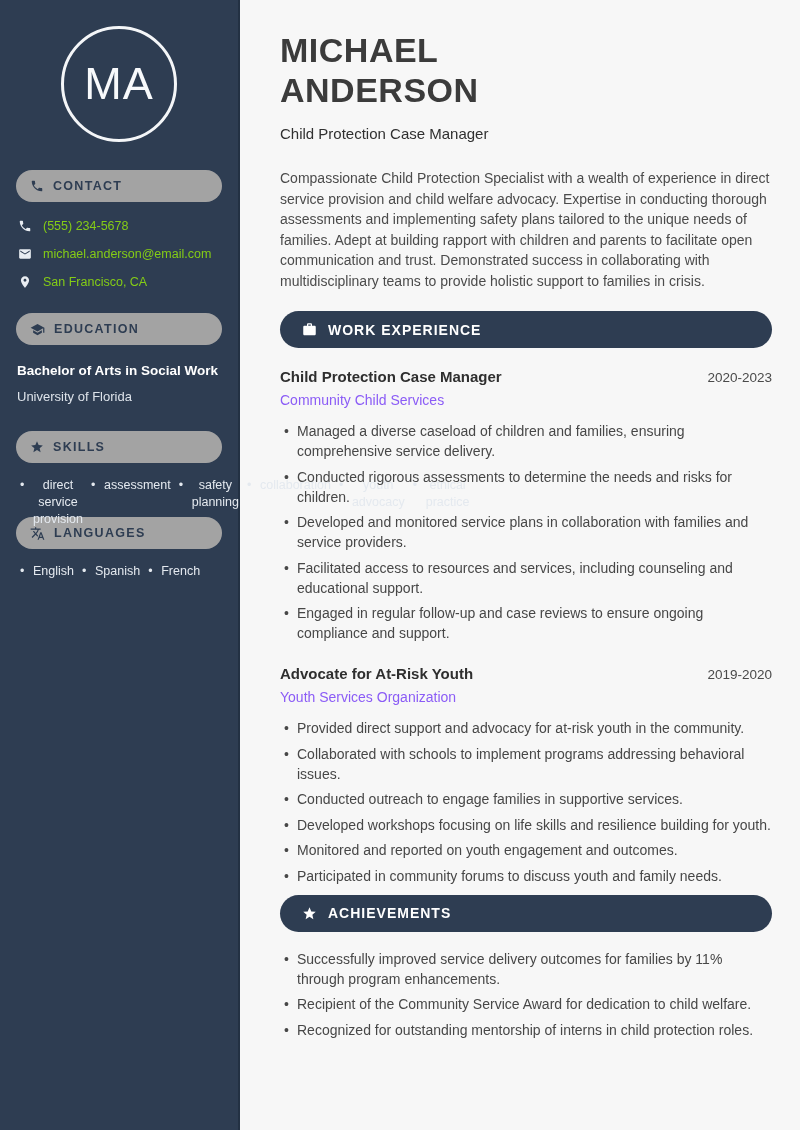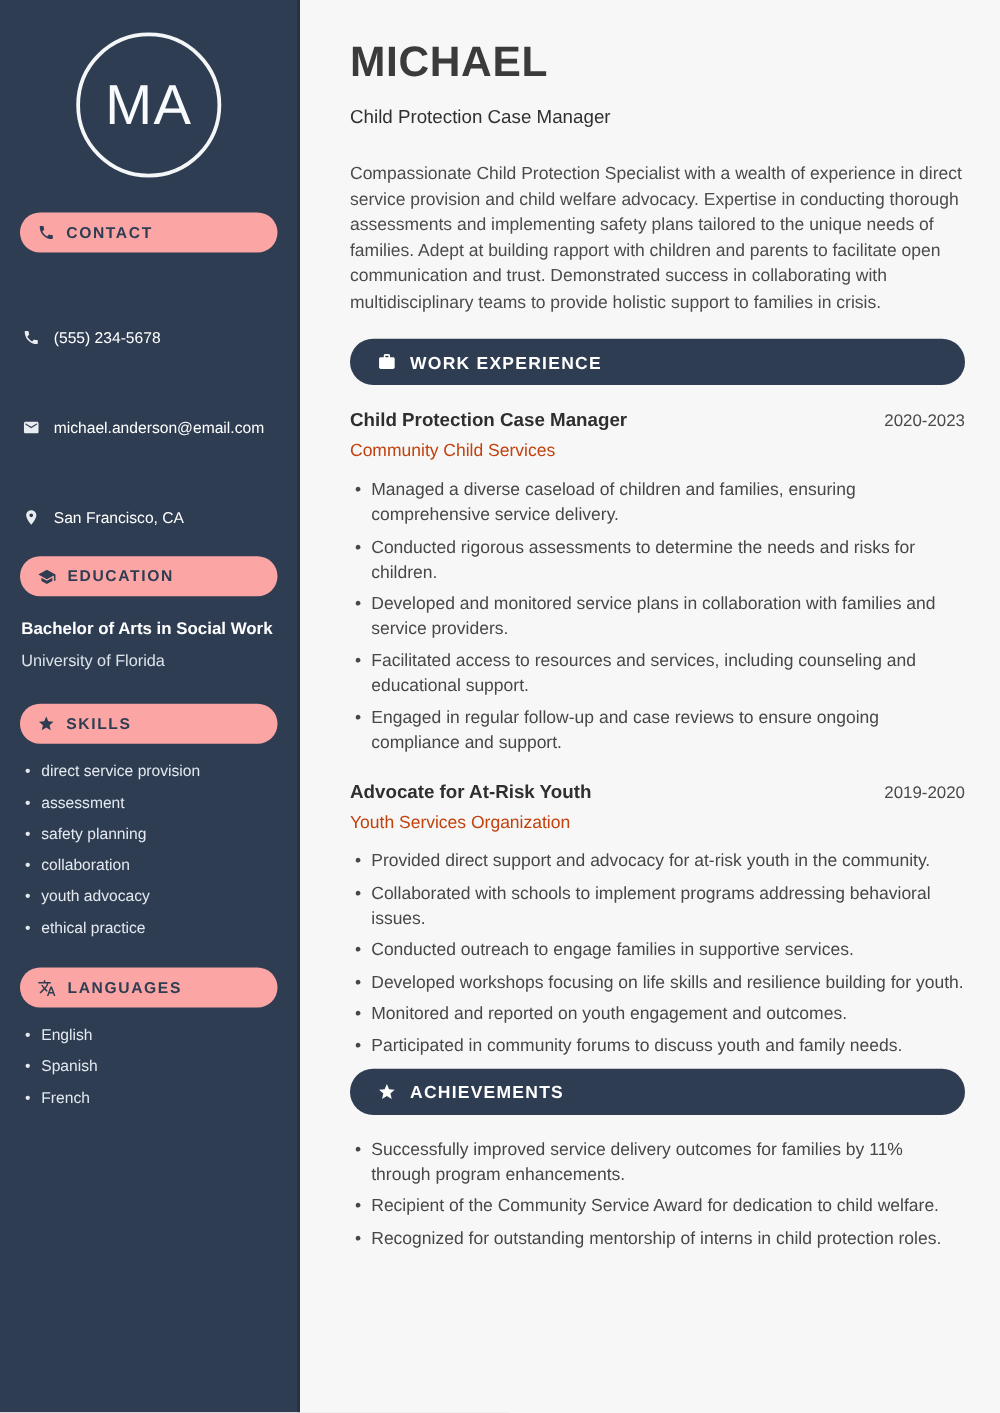--- a/index.html
+++ b/index.html
@@ -20,54 +20,54 @@
     color:#fff;
   }
   .avatar {
     width:116px; height:116px; margin:26px auto 0;
     border:3px solid #f4f6f8; border-radius:50%;
     display:flex; align-items:center; justify-content:center;
     color:#f8fafc; font-size:45px; font-weight:500; letter-spacing:1px;
   }
   .side-pill {
     margin:28px 16px 0; height:32px; padding:0 14px;
-    background:#fca5a5; color:#2e3d52; border-radius:16px;
+    background:#a3a3a3; color:#2e3d52; border-radius:16px;
     display:flex; align-items:center; gap:9px;
     font-size:12.5px; font-weight:bold; letter-spacing:1.3px;
   }
   .side-pill svg { width:14px; height:14px; fill:#2e3d52; flex-shrink:0; }
   .contact-list { margin:14px 14px 0 18px; display:flex; flex-direction:column; gap:9px; }
   .contact-row { display:flex; align-items:center; gap:11px; height:19px;
-    font-size:12.5px; color:#ffffff;margin-top:44px; }
+    font-size:12.5px; color:#84cc16; }
   .contact-row svg { width:14px; height:14px; fill:#e9edf2; flex-shrink:0; }
   .edu-block { margin:17px 14px 0 17px; }
   .edu-degree { font-size:13.5px; font-weight:bold; color:#ffffff; line-height:17px; margin-bottom:7px; }
   .edu-line { font-size:13px; color:#dde3ea; line-height:21px; }
-  .side-list { list-style:none; margin:14px 14px 0 20px; display:flex; flex-direction:column; gap:8px; }
+  .side-list { list-style:none; margin:14px 14px 0 20px; display:flex; gap:8px;text-align:center; }
   .side-list li { position:relative; padding-left:13px; font-size:12.5px; color:#e4e9ef; height:17px; line-height:17px; }
   .side-list li::before { content:"•"; position:absolute; left:0; top:0; color:#e4e9ef; }
 
   
   .main { flex:1; padding:30px 28px 0 28px; }
   .name { font-size:34px; line-height:40px; font-weight:bold; letter-spacing:0.5px; color:#3b3b3b; }
   .job-subtitle { margin-top:15px; font-size:15px; color:#303030; }
   .summary { margin-top:26px; font-size:14px; line-height:20.5px; color:#4b4b4b; }
 
   .section-pill {
     margin-top:20px; height:37px; padding:16px 22px;
     background:#2e3d52; border-radius:19px;
     display:flex; align-items:center; gap:11px;
     color:#ffffff; font-size:14px; font-weight:bold; letter-spacing:1px;
   }
   .section-pill svg { width:15px; height:15px; fill:#ffffff; flex-shrink:0; }
 
   .job-header { margin-top:20px; display:flex; justify-content:space-between; align-items:baseline; }
   .job-title { font-size:15px; font-weight:bold; color:#2f2f2f; }
   .job-dates { font-size:13.5px; color:#4a4a4a; }
-  .job-company { margin-top:7px; font-size:14px; color:#c2410c; }
+  .job-company { margin-top:7px; font-size:14px; color:#8b5cf6; }
 
   .bullet-list { list-style:none; margin-top:13px; }
   .bullet-list li {
     position:relative; padding-left:17px; margin-bottom:5.5px;
     font-size:14px; line-height:20px; color:#474747;
   }
   .bullet-list li::before { content:"•"; position:absolute; left:4px; top:0; color:#474747; }
 
   .job-block.second { margin-top:22px; }
   .section-pill.achievements { margin-top:9px; }
@@ -162,20 +162,21 @@
       <li>Spanish</li>
       <li>French</li>
     </ul>
 
   </aside>
 
   <main class="main">
 
     <h1 class="name">
       <div>MICHAEL</div>
+      <div>ANDERSON</div>
     </h1>
     <div class="job-subtitle">Child Protection Case Manager</div>
 
     <p class="summary">Compassionate Child Protection Specialist with a wealth of experience in direct service provision and child welfare advocacy. Expertise in conducting thorough assessments and implementing safety plans tailored to the unique needs of families. Adept at building rapport with children and parents to facilitate open communication and trust. Demonstrated success in collaborating with multidisciplinary teams to provide holistic support to families in crisis.</p>
 
     <div class="section-pill">
       <span>
         <svg viewBox="0 0 24 24" style="display:block;width:15px;height:15px;fill:#ffffff">
             <path d="M20 6h-4V4c0-1.11-.89-2-2-2h-4c-1.11 0-2 .89-2 2v2H4c-1.11 0-1.99.89-1.99 2L2 19c0 1.11.89 2 2 2h16c1.11 0 2-.89 2-2V8c0-1.11-.89-2-2-2zm-6 0h-4V4h4v2z"></path>
           </svg>

